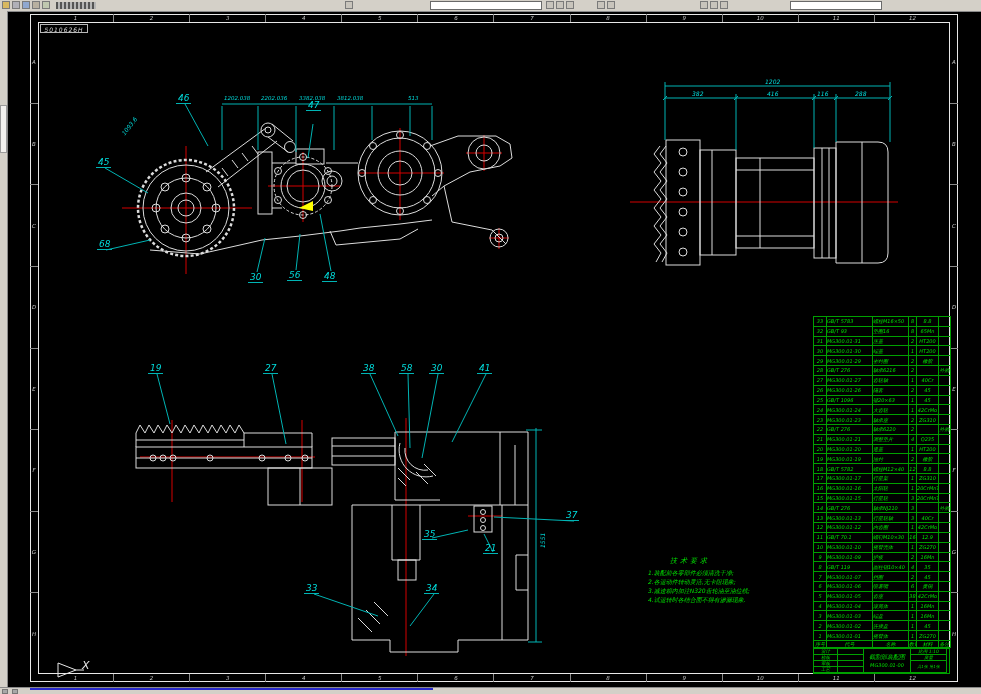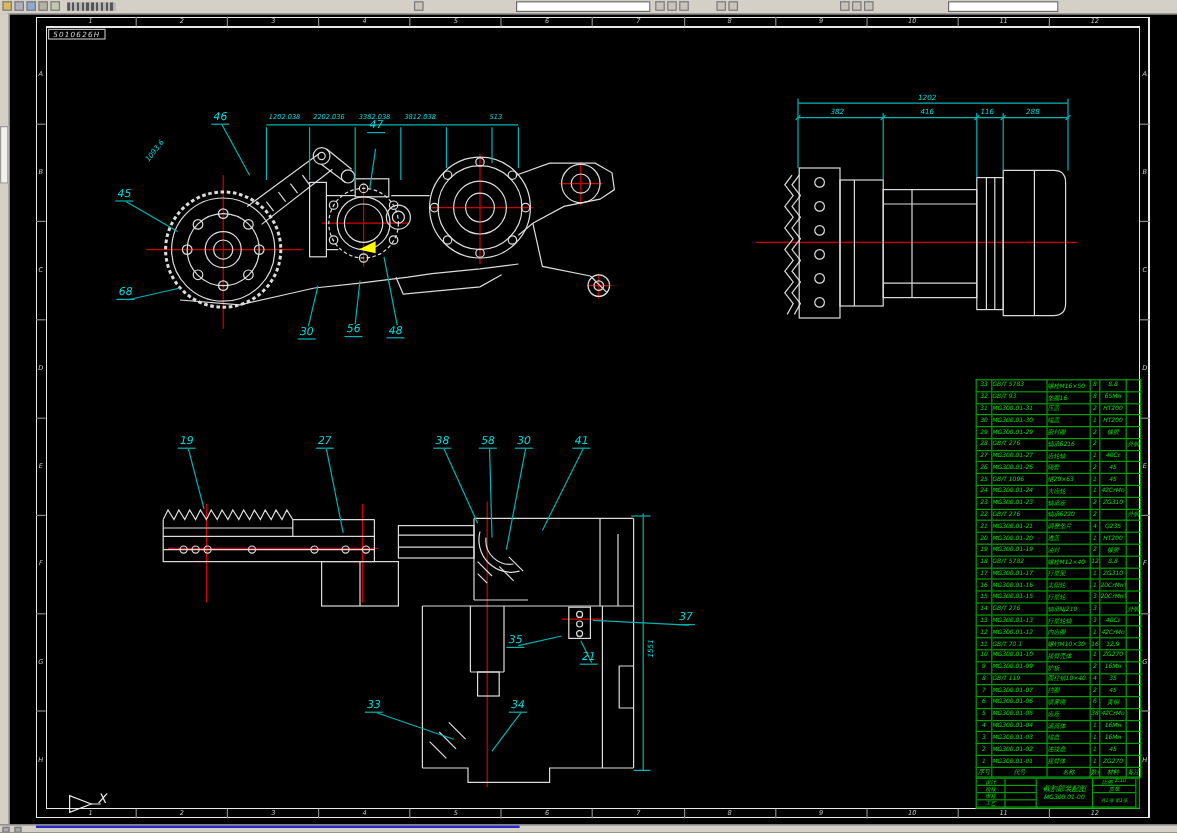--- a/index.html
+++ b/index.html
@@ -371,20 +371,29 @@
     <span class="callout" style="left:477px;top:363px;">41</span>
     <span class="callout" style="left:422px;top:529px;">35</span>
     <span class="callout" style="left:483px;top:543px;">21</span>
     <span class="callout" style="left:564px;top:510px;">37</span>
     <span class="callout" style="left:304px;top:583px;">33</span>
     <span class="callout" style="left:424px;top:583px;">34</span>
     <span class="dim rot90" style="left:539px;top:548px;">1551</span>
 
     <span class="xlabel">X</span>
 
+    <div class="notes">
+      <div class="notes-title">技术要求</div>
+      <div>
+          <div class="note-line">1.装配前各零部件必须清洗干净;</div>
+          <div class="note-line">2.各运动件转动灵活,无卡阻现象;</div>
+          <div class="note-line">3.减速箱内加注N320齿轮油至油位线;</div>
+          <div class="note-line">4.试运转时各结合面不得有渗漏现象.</div>
+        </div>
+    </div>
 
     <table class="bom">
       <colgroup>
           <col style="width:13px">
           <col style="width:46px">
           <col style="width:36px">
           <col style="width:8px">
           <col style="width:22px">
           <col style="width:12px">
         </colgroup>

